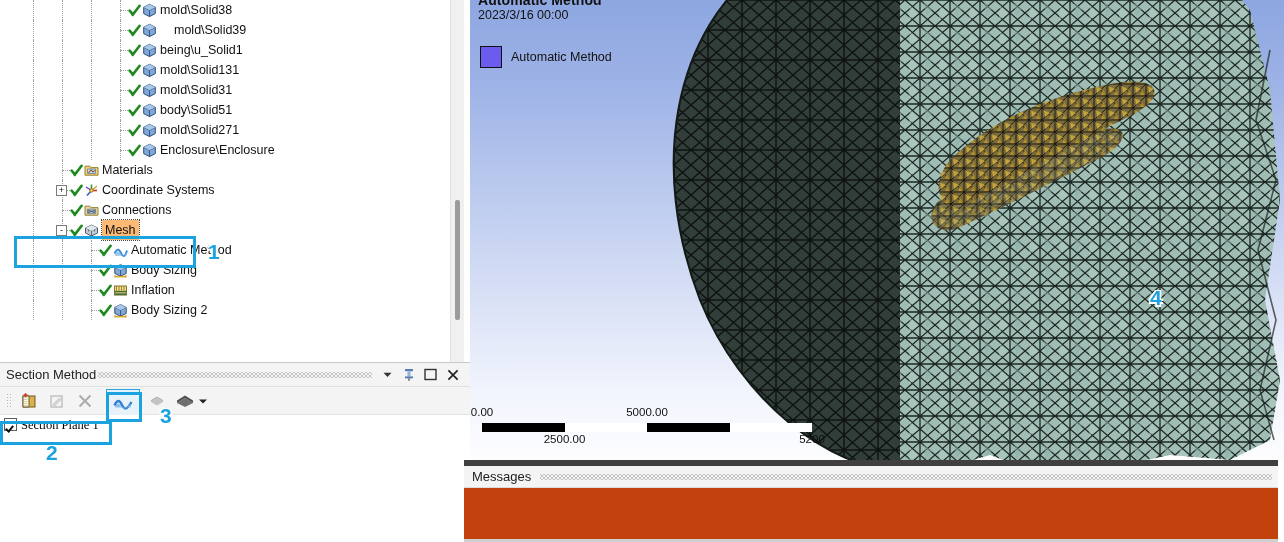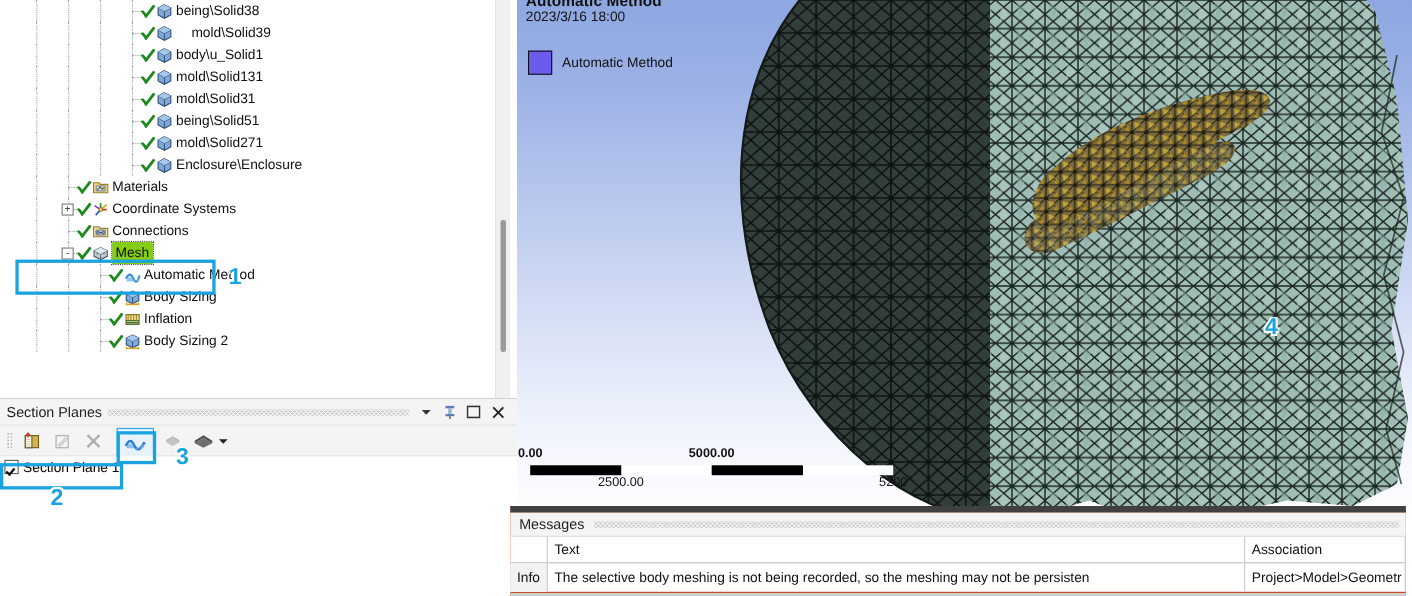--- a/index.html
+++ b/index.html
@@ -38,21 +38,21 @@
     position:absolute; top:3px; width:15px; height:15px;
   }
   .expander {
     position:absolute; top:5px; width:11px; height:11px;
     border:1px solid #7a7a7a; background:#fff;
     font-size:9px; line-height:9px; text-align:center; color:#222;
     font-family:"Liberation Sans", sans-serif;
   }
 
   .sel-label {
-    background:#84cc16;
+    background:#fdba74;
     outline:1px dotted #444;
     padding:0 3px;
   }
 
   
   #tree-scroll {
     position:absolute; right:0; top:0; width:14px; height:362px;
     background:#f0f0f0; border-left:1px solid #e3e3e3;
   }
   #tree-scroll .thumb {
@@ -99,21 +99,21 @@
     display:flex; align-items:center; justify-content:center;
   }
   .tb-btn.active {
     background:#e8f2fb;
     border:1px solid #2aa3e0;
   }
   #sp-list {
     position:relative; height:128px; background:#fff;
   }
   #sp-item {
-    position:relative; height:20px; line-height:20px; padding-left:21px;
+    position:relative; height:20px; line-height:20px; padding-left:21px;font-family:Liberation Serif, serif;
   }
   #sp-item .cb {
     position:absolute; left:4px; top:3px; width:13px; height:13px;
     border:1px solid #5d5d5d; background:#fff;
   }
   #sp-item .cb:after {
     content:""; position:absolute; left:2px; top:5px;
     width:3px; height:6px;
     border-right:2px solid #111; border-bottom:2px solid #111;
     transform:rotate(40deg);
@@ -151,21 +151,21 @@
                 -1.5px 1.5px 0 #fff, 1.5px 1.5px 0 #fff;
   }
 
   
   #ruler { position:absolute; left:482px; top:406px; width:330px; height:44px; }
   #ruler .lbls {
     position:absolute; left:0; top:0; width:100%; height:16px;
   }
   #ruler .lbls span {
     position:absolute; top:0; font-size:11.5px; color:#111;
-    transform:translateX(-50%); white-space:nowrap;font-weight:bold;
+    transform:translateX(-50%); white-space:nowrap;
   }
   #ruler .bar {
     position:absolute; left:0; top:17px; width:100%; height:9px;
     display:flex;
   }
   #ruler .bar i { flex:1 1 0; height:9px; display:block; }
   #ruler .bar i.b { background:#000; }
   #ruler .bar i.w { background:#ffffff; }
   #ruler .lbls2 {
     position:absolute; left:0; top:27px; width:100%; height:16px;
@@ -251,21 +251,21 @@
               <path d="M1.6 6.6 L5 10.4 L11.6 1.8" fill="none" stroke="#1f8a1f" stroke-width="2.6" stroke-linecap="round"></path>
                 <path d="M2.6 8.8 L4 12.6 L6.2 10" fill="#1f8a1f"></path>
             </svg>
           </span>
           <span class="ico" style="left:142px"><svg width="15" height="15" viewBox="0 0 15 15">
               <path d="M7.5 1.3 L13.3 4.3 L13.3 10.6 L7.5 13.6 L1.7 10.6 L1.7 4.3 Z" fill="#7fa8d8" stroke="#2f4f79" stroke-width="1"></path>
                 <path d="M1.7 4.3 L7.5 7.3 L13.3 4.3" fill="none" stroke="#2f4f79" stroke-width=".9"></path>
                 <path d="M7.5 7.3 L7.5 13.6" fill="none" stroke="#2f4f79" stroke-width=".9"></path>
                 <path d="M1.7 4.3 L7.5 1.3 L13.3 4.3 L7.5 7.3 Z" fill="#a9c8e8"></path>
             </svg></span>
-          <span class="lbl" style="position:absolute;left:160px;top:0">being\Solid38</span>
+          <span class="lbl" style="position:absolute;left:160px;top:0">mold\Solid38</span>
         </div>
         <div class="tree-row">
           <span class="guide" style="left:33px"></span>
           <span class="guide" style="left:62px"></span>
           <span class="guide" style="left:91px"></span>
           <span class="guide" style="left:120px"></span>
           <span class="hstub" style="left:120px"></span>
           <span class="chk" style="left:128px">
             <svg width="13" height="13" viewBox="0 0 13 13">
               <path d="M1.6 6.6 L5 10.4 L11.6 1.8" fill="none" stroke="#1f8a1f" stroke-width="2.6" stroke-linecap="round"></path>
@@ -291,21 +291,21 @@
               <path d="M1.6 6.6 L5 10.4 L11.6 1.8" fill="none" stroke="#1f8a1f" stroke-width="2.6" stroke-linecap="round"></path>
                 <path d="M2.6 8.8 L4 12.6 L6.2 10" fill="#1f8a1f"></path>
             </svg>
           </span>
           <span class="ico" style="left:142px"><svg width="15" height="15" viewBox="0 0 15 15">
               <path d="M7.5 1.3 L13.3 4.3 L13.3 10.6 L7.5 13.6 L1.7 10.6 L1.7 4.3 Z" fill="#7fa8d8" stroke="#2f4f79" stroke-width="1"></path>
                 <path d="M1.7 4.3 L7.5 7.3 L13.3 4.3" fill="none" stroke="#2f4f79" stroke-width=".9"></path>
                 <path d="M7.5 7.3 L7.5 13.6" fill="none" stroke="#2f4f79" stroke-width=".9"></path>
                 <path d="M1.7 4.3 L7.5 1.3 L13.3 4.3 L7.5 7.3 Z" fill="#a9c8e8"></path>
             </svg></span>
-          <span class="lbl" style="position:absolute;left:160px;top:0">body\u_Solid1</span>
+          <span class="lbl" style="position:absolute;left:160px;top:0">being\u_Solid1</span>
         </div>
         <div class="tree-row">
           <span class="guide" style="left:33px"></span>
           <span class="guide" style="left:62px"></span>
           <span class="guide" style="left:91px"></span>
           <span class="guide" style="left:120px"></span>
           <span class="hstub" style="left:120px"></span>
           <span class="chk" style="left:128px">
             <svg width="13" height="13" viewBox="0 0 13 13">
               <path d="M1.6 6.6 L5 10.4 L11.6 1.8" fill="none" stroke="#1f8a1f" stroke-width="2.6" stroke-linecap="round"></path>
@@ -351,21 +351,21 @@
               <path d="M1.6 6.6 L5 10.4 L11.6 1.8" fill="none" stroke="#1f8a1f" stroke-width="2.6" stroke-linecap="round"></path>
                 <path d="M2.6 8.8 L4 12.6 L6.2 10" fill="#1f8a1f"></path>
             </svg>
           </span>
           <span class="ico" style="left:142px"><svg width="15" height="15" viewBox="0 0 15 15">
               <path d="M7.5 1.3 L13.3 4.3 L13.3 10.6 L7.5 13.6 L1.7 10.6 L1.7 4.3 Z" fill="#7fa8d8" stroke="#2f4f79" stroke-width="1"></path>
                 <path d="M1.7 4.3 L7.5 7.3 L13.3 4.3" fill="none" stroke="#2f4f79" stroke-width=".9"></path>
                 <path d="M7.5 7.3 L7.5 13.6" fill="none" stroke="#2f4f79" stroke-width=".9"></path>
                 <path d="M1.7 4.3 L7.5 1.3 L13.3 4.3 L7.5 7.3 Z" fill="#a9c8e8"></path>
             </svg></span>
-          <span class="lbl" style="position:absolute;left:160px;top:0">being\Solid51</span>
+          <span class="lbl" style="position:absolute;left:160px;top:0">body\Solid51</span>
         </div>
         <div class="tree-row">
           <span class="guide" style="left:33px"></span>
           <span class="guide" style="left:62px"></span>
           <span class="guide" style="left:91px"></span>
           <span class="guide" style="left:120px"></span>
           <span class="hstub" style="left:120px"></span>
           <span class="chk" style="left:128px">
             <svg width="13" height="13" viewBox="0 0 13 13">
               <path d="M1.6 6.6 L5 10.4 L11.6 1.8" fill="none" stroke="#1f8a1f" stroke-width="2.6" stroke-linecap="round"></path>
@@ -555,21 +555,21 @@
       </div>
     <div id="tree-scroll">
       <div class="thumb"></div>
     </div>
   </div>
   <div id="divider-v"></div>
 
   <div id="section-panel">
 
     <div id="sp-header">
-      <div id="sp-title">Section Planes</div>
+      <div id="sp-title">Section Method</div>
       <div id="sp-dots"></div>
 
       <div class="sp-hbtn" style="right:74px">
         <svg width="11" height="11" viewBox="0 0 11 11">
             <path d="M1.5 3.8 L5.5 8 L9.5 3.8 Z" fill="#333"></path>
           </svg>
       </div>
       <div class="sp-hbtn" style="right:53px">
         <svg width="12" height="13" viewBox="0 0 12 13">
           <rect x="2" y="1" width="8" height="2.2" fill="#5b7fb5"></rect>
@@ -697,21 +697,21 @@
                    C580 184, 520 214, 488 228 C464 238, 452 214, 470 200 Z" fill="url(#triGold)" opacity=".8"></path>
         </g>
 
         <path d="M300 -40 C200 30, 180 170, 230 300 C270 400, 360 470, 430 470" fill="none" stroke="#121917" stroke-width="2"></path>
 
         <path d="M800 50 L786 120 L806 180 L788 250 L806 320 L790 390 L804 440" fill="none" stroke="#1a2320" stroke-width="1.6" opacity=".7"></path>
       </svg>
     </div>
 
     <div id="vp-title">Automatic Method</div>
-    <div id="vp-date">2023/3/16 18:00</div>
+    <div id="vp-date">2023/3/16 00:00</div>
 
     <div id="vp-legend">
       <span class="swatch"></span>
       <span class="txt">Automatic Method</span>
     </div>
 
     <div id="vp-marker4">4</div>
 
   </div>
 
@@ -729,32 +729,20 @@
     <div class="lbls2" id="ruler-bottom">
         <span style="left: 25%;">2500.00</span>
         <span style="left: 100%;">5200</span>
       </div>
   </div>
 
   <div id="messages">
     <div id="msg-header">
       <div id="msg-title">Messages</div>
       <div id="msg-dots"></div>
-    </div>
-    <div id="msg-grid">
-      <div class="msg-colrow" id="msg-colrow">
-          <div class="c" style="left: 0px; width: 34px;"></div>
-          <div class="c" style="left: 34px; width: 634px;">Text</div>
-          <div class="c" style="left: 668px; width: 146px;">Association</div>
-        </div>
-      <div class="msg-datarow" id="msg-datarow">
-          <div class="c first" style="left: 0px; width: 34px;">Info</div>
-          <div class="c" style="left: 34px; width: 634px;">The selective body meshing is not being recorded, so the meshing may not be persisten</div>
-          <div class="c" style="left: 668px; width: 146px;">Project&gt;Model&gt;Geometr</div>
-        </div>
     </div>
     <div id="msg-bottomline"></div>
   </div>
 
   <div id="callout-layer">
       <div class="callout-box" style="left: 14px; top: 236px; width: 182px; height: 32px;"></div>
       <div class="callout-num" style="left: 208px; top: 240px;">1</div>
       <div class="callout-box" style="left: 0px; top: 421px; width: 112px; height: 24px;"></div>
       <div class="callout-num" style="left: 46px; top: 441px;">2</div>
       <div class="callout-box" style="left: 106px; top: 392px; width: 36px; height: 30px;"></div>

